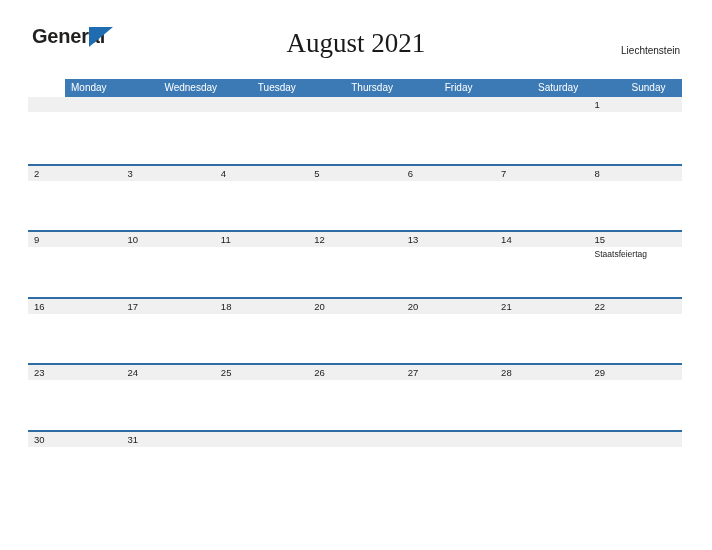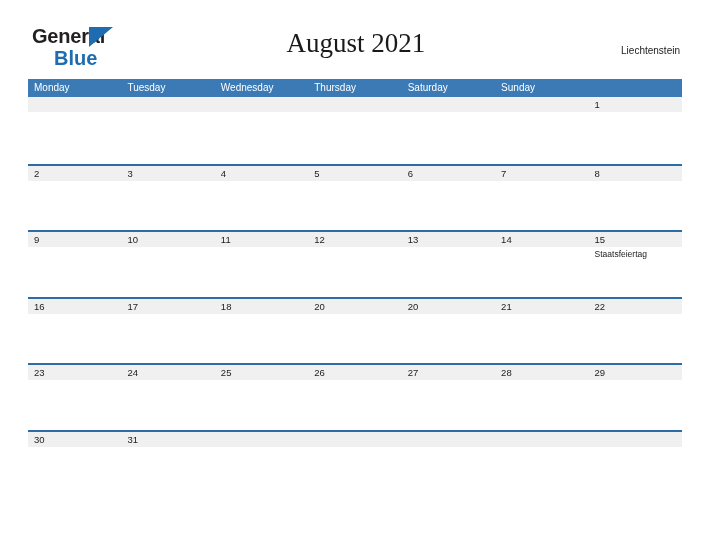--- a/index.html
+++ b/index.html
@@ -90,20 +90,21 @@
     position: absolute;
     left: 28px;
     top: 79px;
     width: 654px;
   }
 
   .weekday-header {
     display: flex;
     background: #3b7ab5;
     height: 18px;
+    margin-left: 37px;
   }
   .weekday-cell {
     width: 93.43px;
     flex: 0 0 93.43px;
     color: #ffffff;
     font-size: 10px;
     line-height: 18px;
     padding-left: 6px;
     box-sizing: border-box;
     font-family: "Liberation Sans", sans-serif;
@@ -161,38 +162,36 @@
 </head>
 <body>
 
 <div class="page-header">
 
   <div class="logo">
     <div class="logo-row1">
       <span class="logo-general">General</span>
       <span class="logo-triangle"></span>
     </div>
-    <div class="logo-row2">
-      <span class="logo-blue">Blue</span>
-    </div>
   </div>
 
   <h1 class="cal-title">August 2021</h1>
 
   <div class="cal-location">Liechtenstein</div>
 
 </div>
 
 <div class="calendar">
 
   <div class="weekday-header">
     <div class="weekday-cell">Monday</div>
+    <div class="weekday-cell">Wednesday</div>
     <div class="weekday-cell">Tuesday</div>
-    <div class="weekday-cell">Wednesday</div>
     <div class="weekday-cell">Thursday</div>
+    <div class="weekday-cell">Friday</div>
     <div class="weekday-cell">Saturday</div>
     <div class="weekday-cell">Sunday</div>
   </div>
 
   <div class="week-row first">
     <div class="day-band">
       <div class="day-num"></div>
       <div class="day-num"></div>
       <div class="day-num"></div>
       <div class="day-num"></div>

